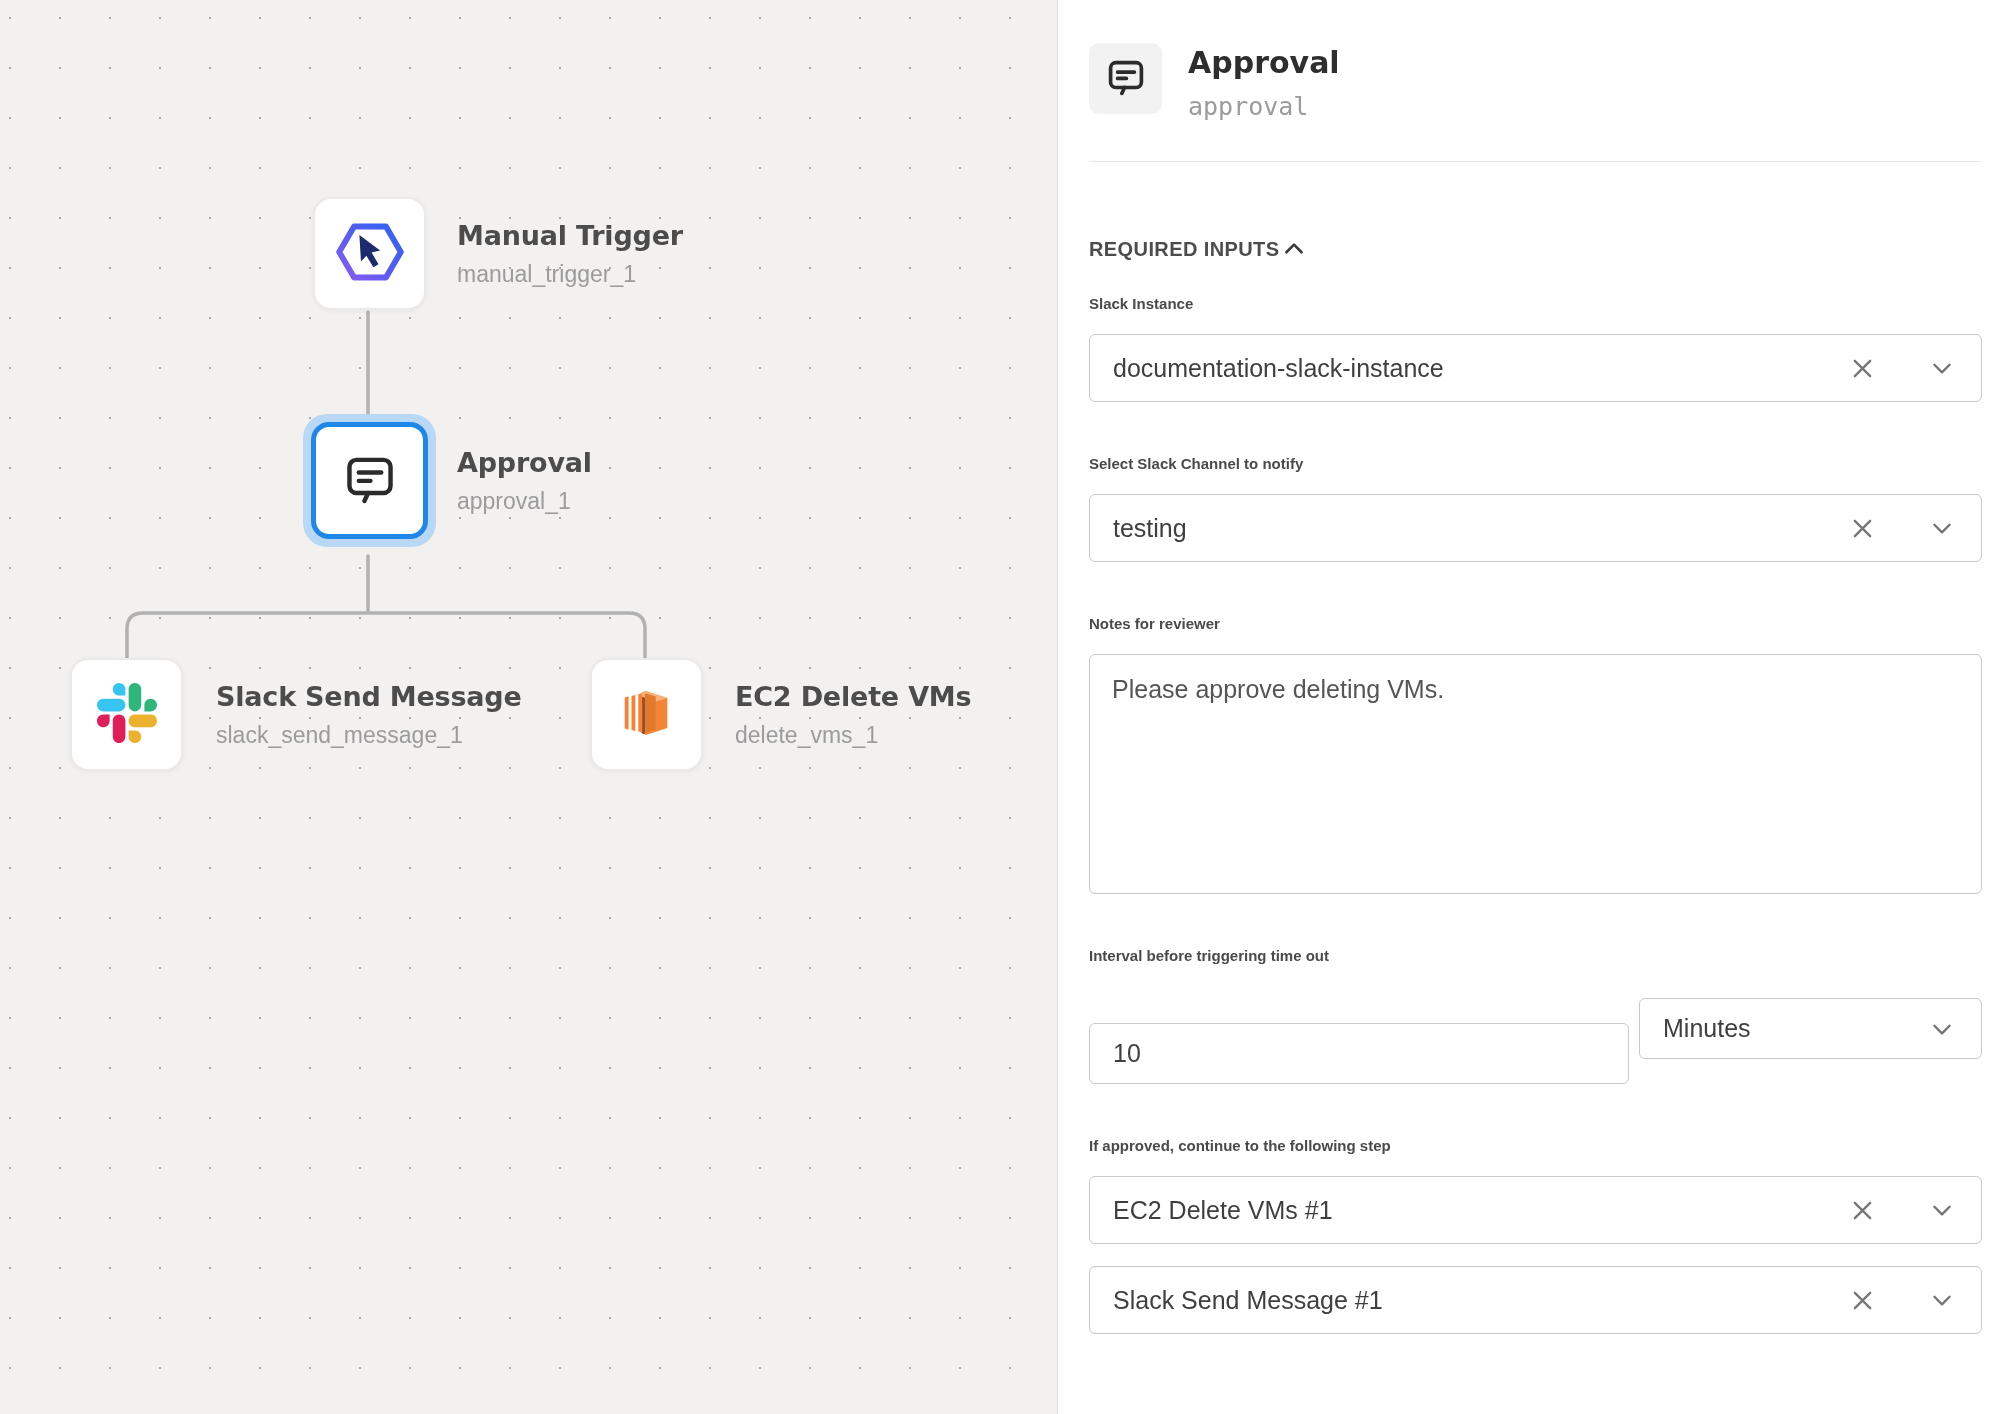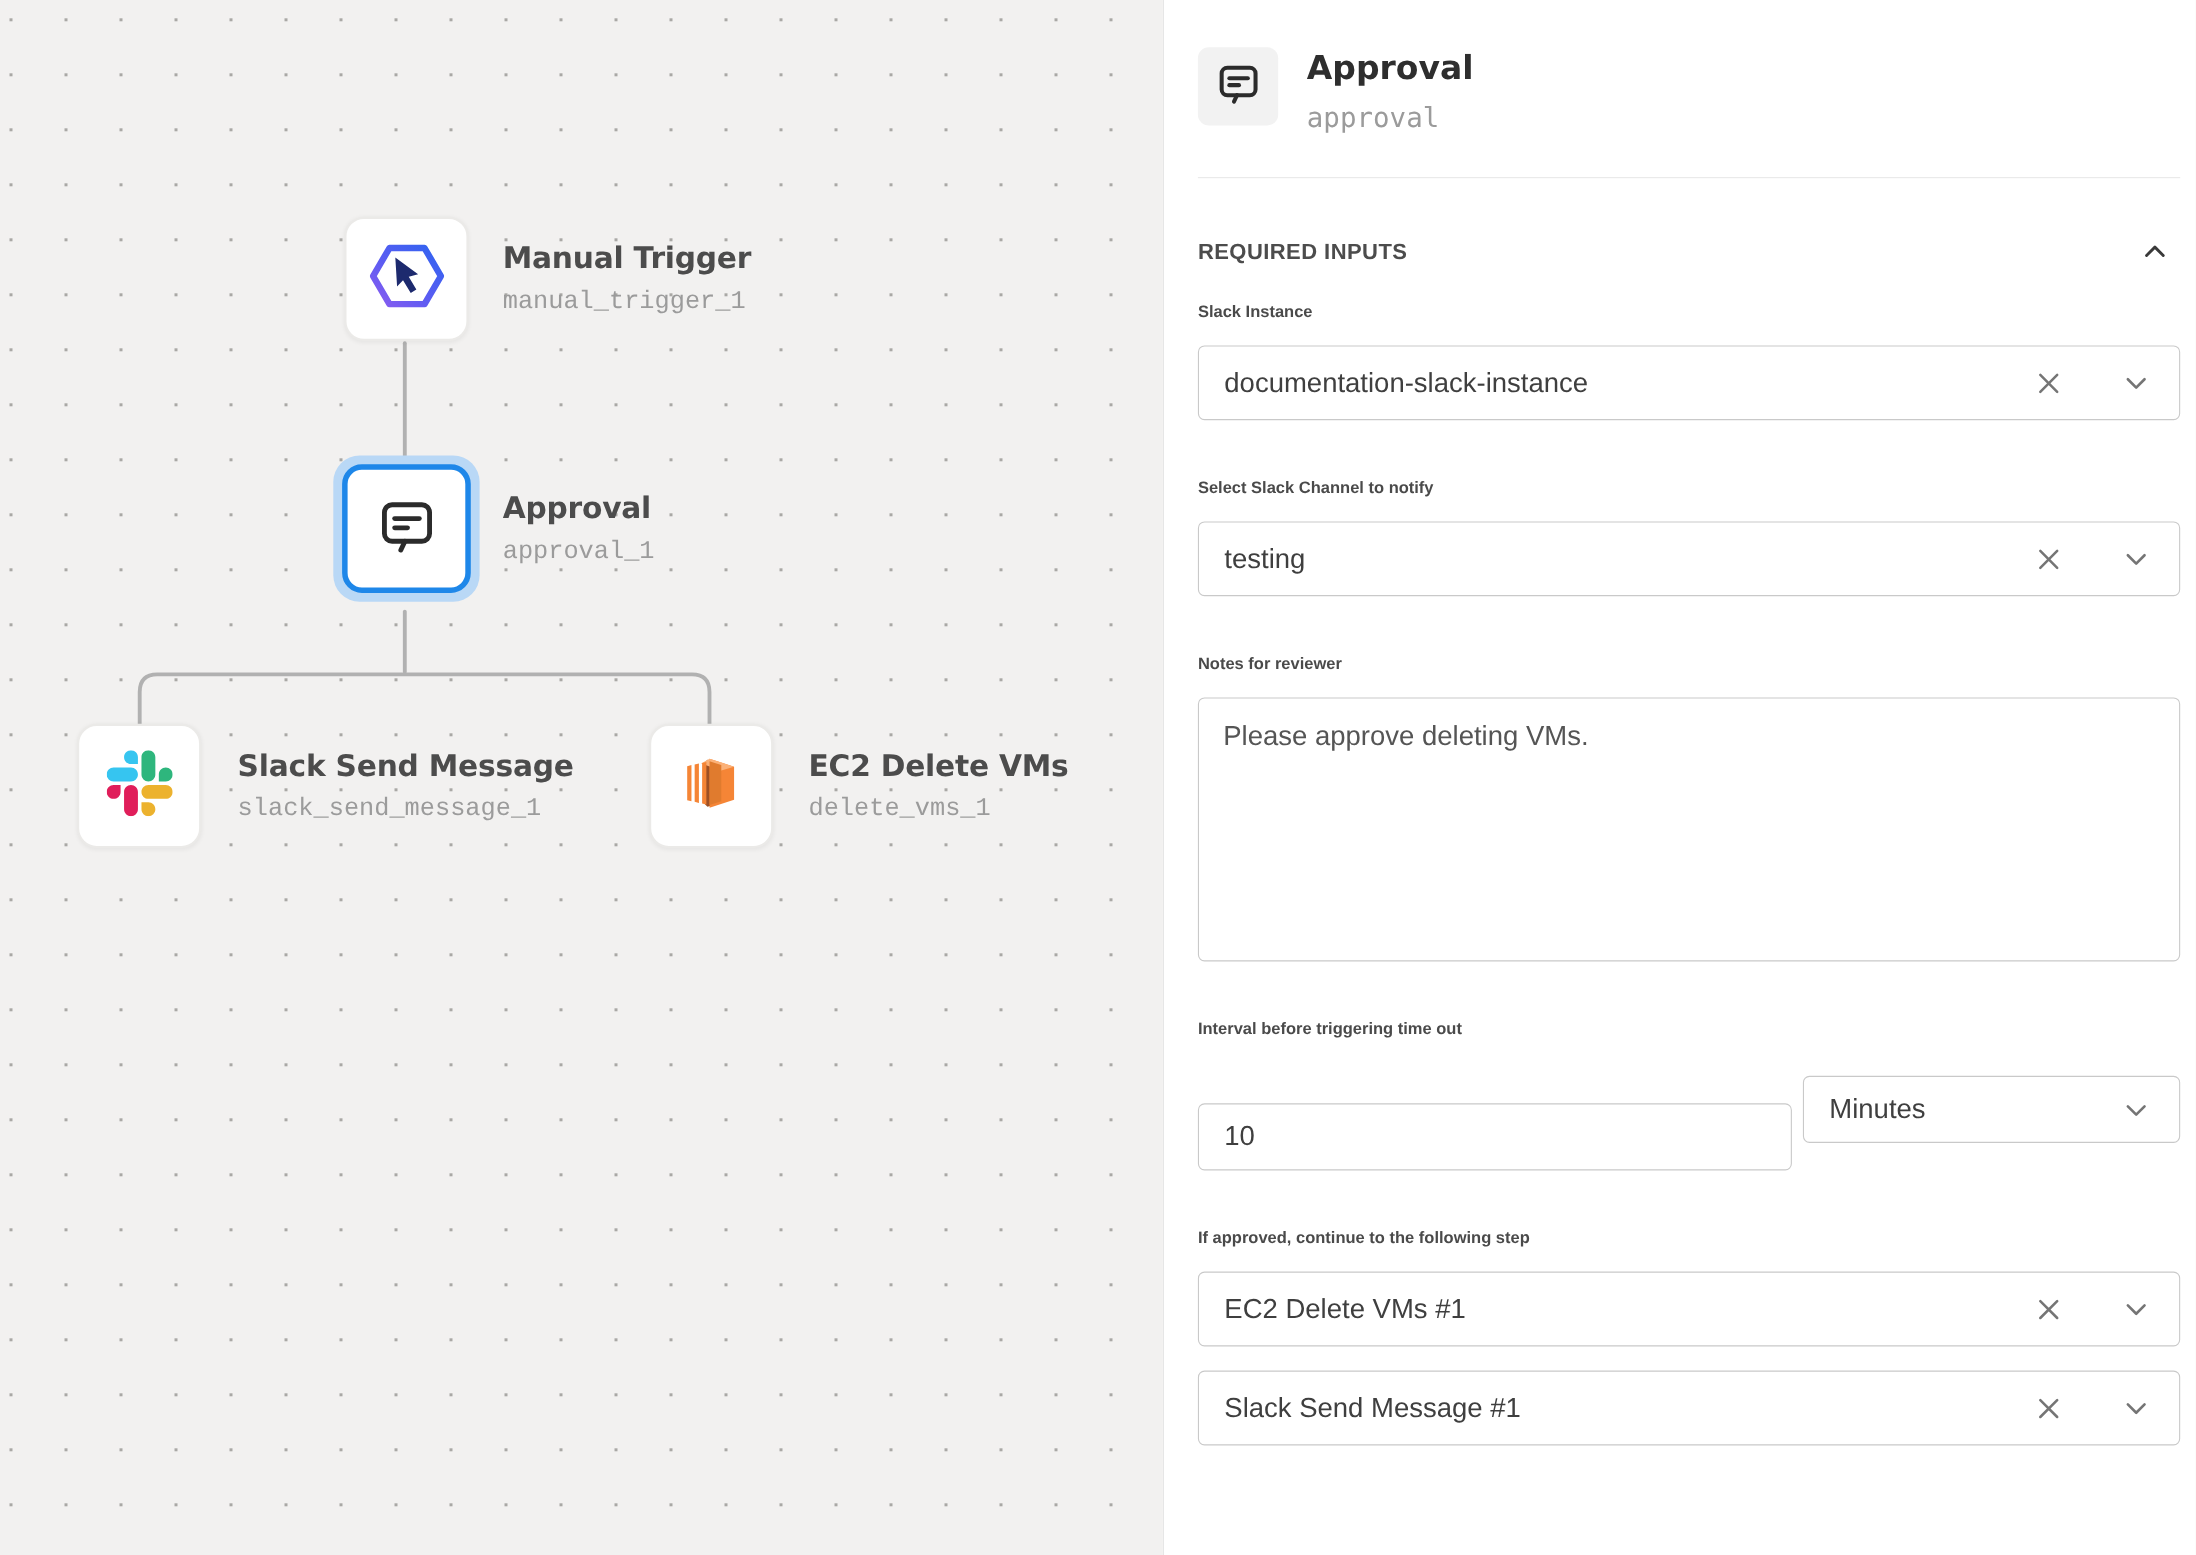--- a/index.html
+++ b/index.html
@@ -25,36 +25,36 @@
   .halo {
     width:133px; height:133px; background:#b9d8f6; border-radius:24px;
     display:flex; align-items:center; justify-content:center;
   }
   .node-box.selected {
     width:117px; height:117px; border:5px solid #1e87e9; border-radius:18px;
     box-shadow:none;
   }
   .node-label { margin-left:31px; }
   .node-title { font-family:"DejaVu Sans", sans-serif; font-size:27px; font-weight:600; color:#4c4c4c; letter-spacing:-0.2px; }
-  .node-sub { margin-top:10px; font-family:Liberation Mono, monospace; font-size:23px; color:#9b9b9b; }
+  .node-sub { margin-top:10px; font-family:Liberation Sans, sans-serif; font-size:23px; color:#9b9b9b; }
 
   
   .panel {
     flex:1 1 auto; height:1414px; background:#fff; border-left:1px solid #e0e0e0;
     padding:0 14px 0 31px; overflow:hidden;
   }
   .panel-header { display:flex; align-items:flex-start; gap:26px; padding-top:43px; height:162px; border-bottom:1px solid #e8e8e8; }
   .panel-header-icon {
     width:73px; height:71px; background:#f2f2f2; border-radius:10px;
     display:flex; align-items:center; justify-content:center; flex:0 0 auto;
   }
   .panel-title { font-family:"DejaVu Sans", sans-serif; font-size:30px; font-weight:700; color:#2e2e2e; margin-top:2px; }
   .panel-subtitle { margin-top:12px; font-family:"DejaVu Sans Mono", monospace; font-size:25px; color:#9b9b9b; }
 
-  .section-head { margin-top:52px; display:flex; align-items:center; justify-content:space-between; }
+  .section-head { margin-top:72px; display:flex; align-items:center; }
   .section-title { font-size:20px; font-weight:700; color:#4c4c4c; letter-spacing:0.4px; }
   .collapse-btn { width:30px; height:30px; display:flex; align-items:center; justify-content:center; cursor:pointer; margin-right:8px; }
 
   .field-label { margin-top:53px; font-size:15px; color:#4a4a4a;font-weight:bold; }
   .field-label.first { margin-top:31px; }
   .select-box {
     margin-top:22px; height:68px; border:1.5px solid #c9c9c9; border-radius:6px;
     display:flex; align-items:center; padding:0 22px 0 23px; background:#fff;
   }
   .select-value { flex:1 1 auto; font-size:25px; color:#3f3f3f; white-space:nowrap; overflow:hidden; }

